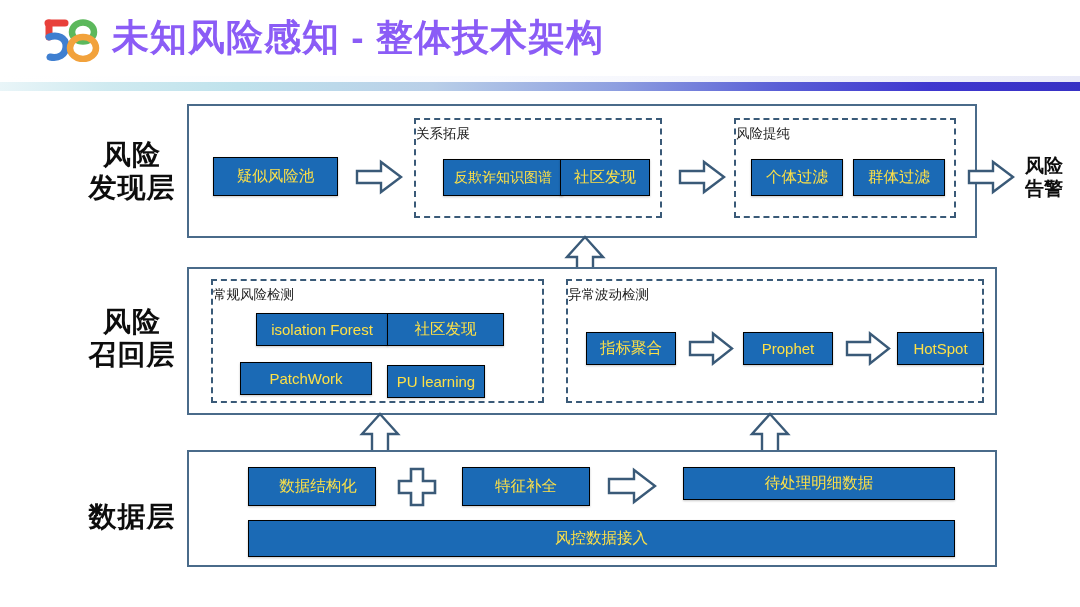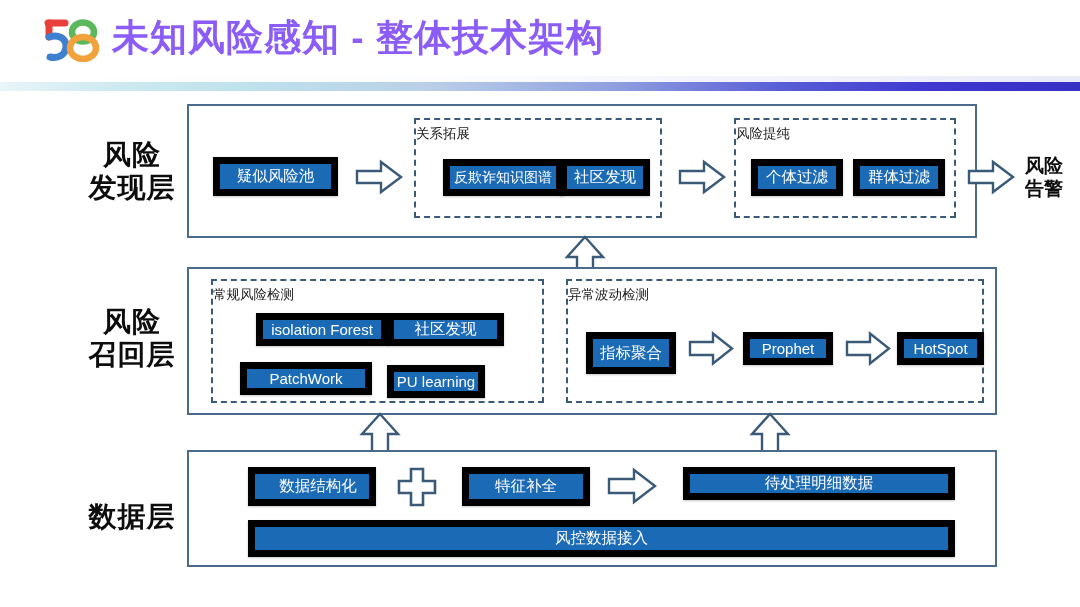--- a/index.html
+++ b/index.html
@@ -99,22 +99,22 @@
     left: 0; right: 0;
     text-align: left;
     font-size: 13.5px;
     color: #1a1a1a;
     white-space: nowrap;
   }
 
   .bluebox {
     position: absolute;
     background: #1b6ab5;
-    border: 7px solid #000000;
-    color: #ffffff;
+    border: 1px solid #000000;
+    color: #fde047;
     display: flex;
     align-items: center;
     justify-content: center;
     font-size: 15px;
     white-space: nowrap;
     box-shadow: 0 1px 2px rgba(0,0,0,0.22);
   }
   .bluebox.cn { font-size: 15.5px; }
   .bluebox.en { font-size: 15px; }
 
@@ -218,21 +218,21 @@
     <div class="group-title">常规风险检测</div>
   </div>
   <div class="bluebox en" style="left:240px; top:313px; width:132px; height:33px;margin-left:16px;">isolation Forest</div>
   <div class="bluebox cn" style="left:387px; top:313px; width:117px; height:33px;">社区发现</div>
   <div class="bluebox en" style="left:240px; top:362px; width:132px; height:33px;">PatchWork</div>
   <div class="bluebox en" style="left:387px; top:365px; width:98px; height:33px;">PU learning</div>
 
   <div class="dash-group" style="left:566px; top:279px; width:418px; height:124px;">
     <div class="group-title">异常波动检测</div>
   </div>
-  <div class="bluebox cn" style="left:586px; top:332px; width:90px; height:42px;">指标聚合</div>
+  <div class="bluebox cn" style="left:586px; top:332px; width:90px; height:33px;">指标聚合</div>
 
   <div class="shape" style="left:688px; top:331px;">
     <svg width="46" height="35" viewBox="0 0 46 35">
       <polygon points="2,11 25,11 25,2.5 44,17.5 25,32.5 25,24 2,24" fill="#ffffff" stroke="#3a5a78" stroke-width="2.4" stroke-linejoin="miter"></polygon>
     </svg>
   </div>
 
   <div class="bluebox en" style="left:743px; top:332px; width:90px; height:33px;">Prophet</div>
 
   <div class="shape" style="left:845px; top:331px;">

